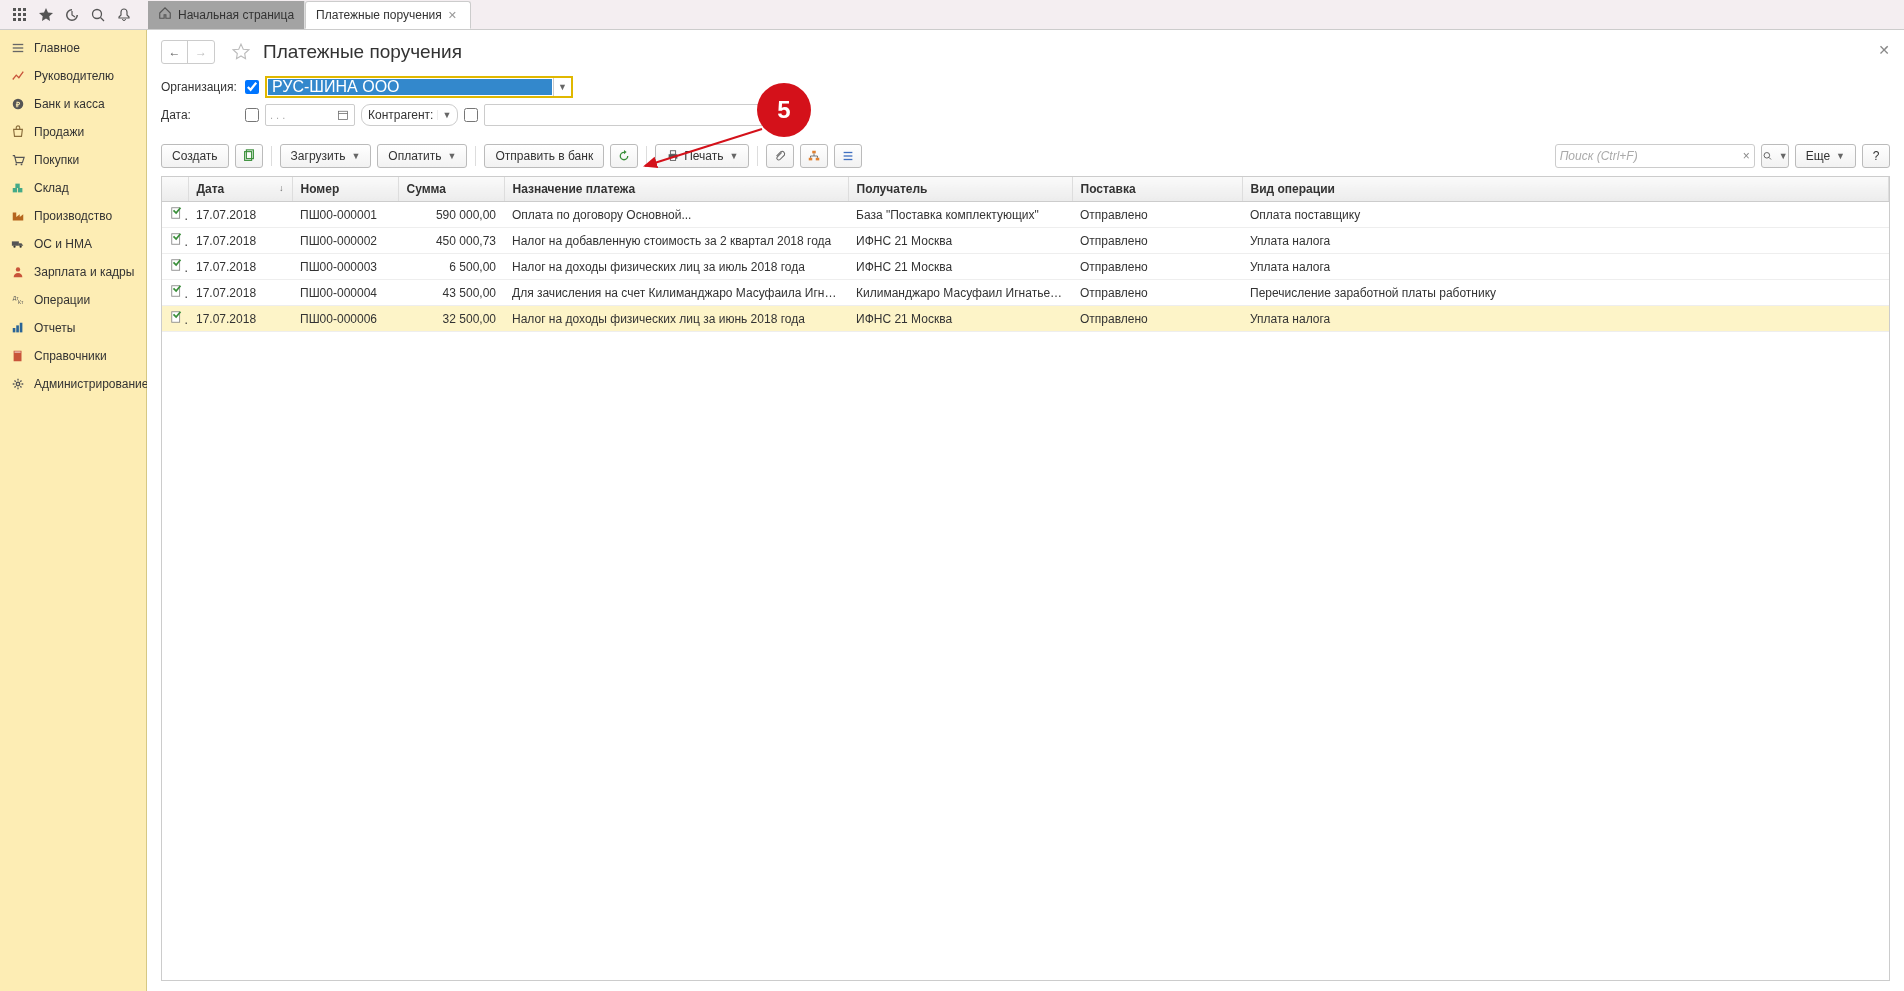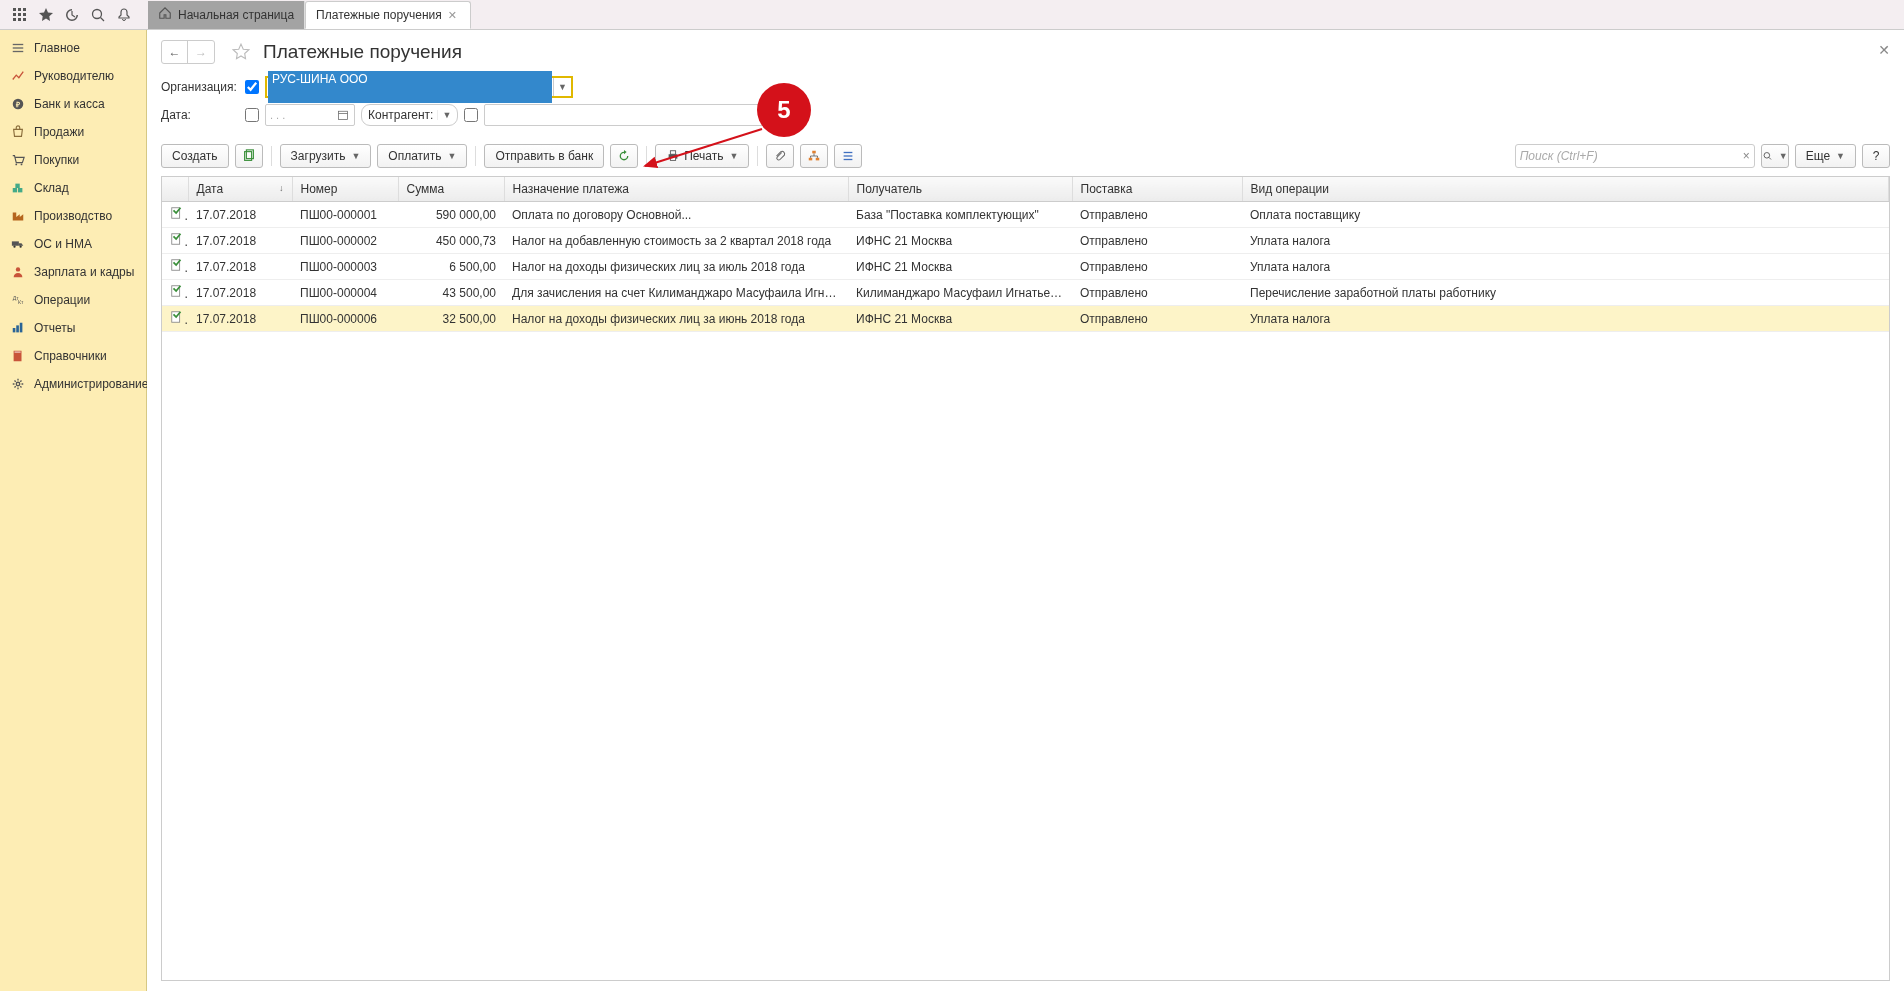--- a/index.html
+++ b/index.html
@@ -79,23 +79,23 @@
 .org-input {
   width: 308px; height: 22px;
   border: 2px solid #e0b800;
   background: #fff;
   display: flex; align-items: center;
   position: relative;
 }
 .org-input-text {
   flex: 1; padding: 0 4px;
   background: #3388cc; color: #fff;
-  height: 32px; line-height: 16px;
+  height: 16px; line-height: 16px;
   margin: 1px;
-  font-size: 12px;
+  font-size: 16px;
 }
 .org-dd { width: 18px; height: 100%; border-left: 1px solid #ccc; display: flex; align-items: center; justify-content: center; font-size: 9px; color: #666; cursor: pointer; }
 .date-input {
   width: 90px; height: 22px; border: 1px solid #ccc; border-radius: 2px;
   display: flex; align-items: center; padding: 0 4px; color: #aaa; font-size: 11px;
   position: relative;
 }
 .date-cal { position: absolute; right: 2px; width: 18px; display: flex; align-items: center; justify-content: center; color: #666; cursor: pointer; }
 .kontr-label { border: 1px solid #ccc; border-radius: 9px; height: 22px; padding: 0 6px; display: flex; align-items: center; gap: 4px; font-size: 12px; }
 .kontr-dd { font-size: 9px; color: #666; cursor: pointer; padding-left: 4px; border-left: 1px solid #eee; }
@@ -114,36 +114,36 @@
   cursor: pointer; font-size: 12px;
   display: flex; align-items: center; gap: 4px;
 }
 .btn-icon { width: 28px; padding: 0; justify-content: center; }
 .btn-icon.green svg { color: #3a8f3a; }
 .btn .dd { font-size: 9px; color: #666; margin-left: 2px; }
 .btn svg { width: 14px; height: 14px; }
 .toolbar-divider { width: 1px; height: 20px; background: #ddd; margin: 0 2px; }
 .toolbar-right { margin-left: auto; display: flex; align-items: center; gap: 6px; }
 .search-box {
-  width: 240px; height: 24px; border: 1px solid #ccc; border-radius: 3px;
+  width: 200px; height: 24px; border: 1px solid #ccc; border-radius: 3px;
   display: flex; align-items: center; padding: 0 4px; color: #aaa; font-style: italic;
   position: relative;
 }
 .search-clear { position: absolute; right: 4px; color: #888; cursor: pointer; font-style: normal; }
 
 
 .table-wrap { flex: 1; margin: 0 14px 10px; border: 1px solid #ccc; overflow: auto; }
 table { width: 100%; border-collapse: collapse; table-layout: fixed; }
 thead th {
   background: linear-gradient(#fafafa, #ececec);
   border-right: 1px solid #ddd;
   border-bottom: 1px solid #ccc;
   padding: 5px 8px;
   text-align: left;
-  font-weight: normal;
+  font-weight: bold;
   font-size: 12px;
   color: #333;
   position: relative;
   margin-left: 12px;
 }
 thead th .sort { position: absolute; right: 8px; top: 6px; color: #666; font-size: 9px; }
 tbody td {
   padding: 4px 8px;
   border-bottom: 1px solid #eee;
   font-size: 12px;

